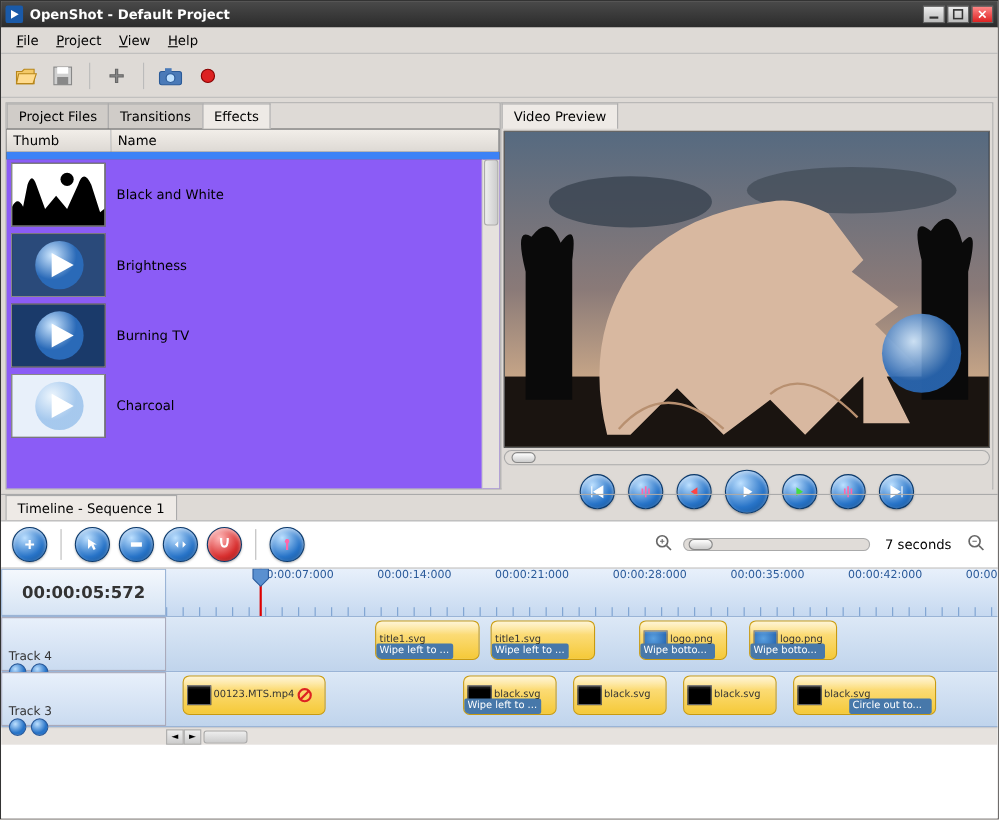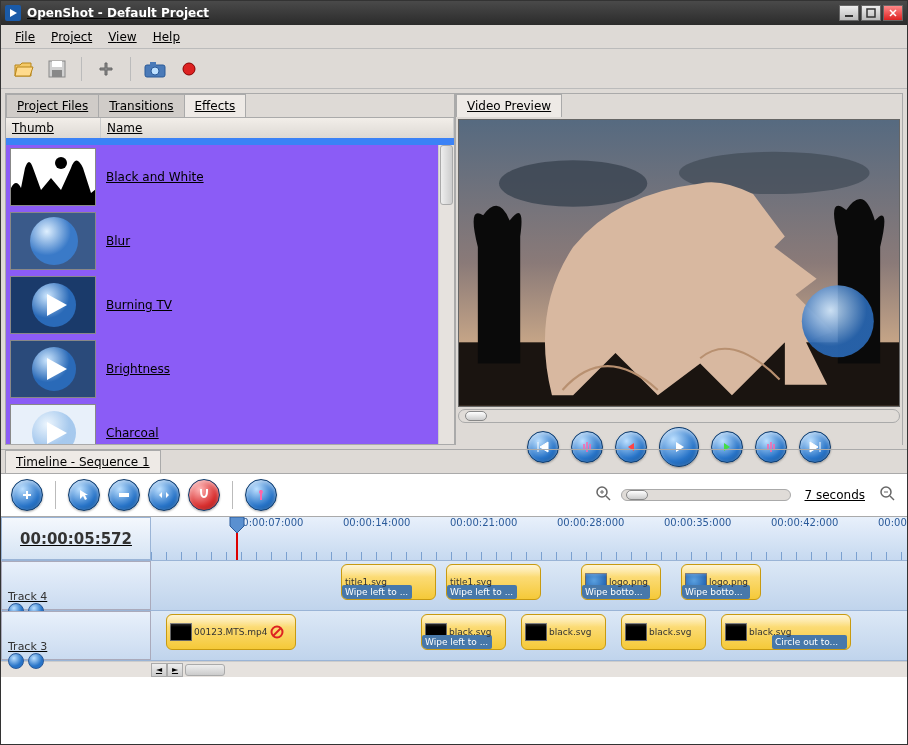--- a/index.html
+++ b/index.html
@@ -1,17 +1,17 @@
 <!DOCTYPE html>
 <html><head>
 <meta charset="utf-8">
 <style>
 *{box-sizing:border-box;margin:0;padding:0;font-family:"DejaVu Sans",Arial,sans-serif;font-size:12px;}
 body{background:#d6d2ce;width:908px;height:745px;overflow:hidden;}
-.window{width:908px;height:745px;display:flex;flex-direction:column;border:1px solid #333;text-decoration:underline;}
+.window{width:908px;height:745px;display:flex;flex-direction:column;border:1px solid #333;}
 .titlebar{height:24px;background:linear-gradient(to bottom,#4a4a4a,#2b2b2b);display:flex;align-items:center;padding:0 4px;color:#fff;}
 .titlebar .app-icon{width:16px;height:16px;background:#1a5aa8;border-radius:2px;margin-right:6px;display:flex;align-items:center;justify-content:center;}
 .titlebar .app-icon svg{width:10px;height:10px;}
 .titlebar .title{font-weight:bold;flex:1;}
 .titlebar .winbtn{width:20px;height:16px;margin-left:2px;display:flex;align-items:center;justify-content:center;border:1px solid #666;background:linear-gradient(to bottom,#eee,#bbb);}
 .titlebar .winbtn.close{background:linear-gradient(to bottom,#f88,#d22);}
 .menubar{height:24px;background:#dedad6;display:flex;align-items:center;padding:0 6px;border-bottom:1px solid #bbb;}
 .menubar .menuitem{padding:2px 8px;text-decoration:underline;text-decoration-color:transparent;cursor:default;}
 .menubar .menuitem:first-letter{text-decoration:underline;}
 .toolbar{height:40px;background:#dedad6;display:flex;align-items:center;padding:4px 8px;gap:6px;border-bottom:1px solid #bbb;}
@@ -168,57 +168,42 @@
                     <rect width="86" height="58" fill="#fff"></rect>
                     <path d="M0,58 L0,40 Q5,30 10,40 L14,20 Q18,8 22,20 L30,42 L40,30 L50,42 L60,20 Q65,5 72,20 L80,45 L86,40 L86,58 Z" fill="#000"></path>
                     <circle cx="50" cy="15" r="6" fill="#000"></circle>
                   </svg>
                 </div>
               <span class="name">Black and White</span>
             </div>
             <div class="effect-row">
               <div class="thumb">
                   <svg width="86" height="58">
-                    <rect width="86" height="58" fill="#3a5a8a"></rect>
-                    <circle cx="43" cy="29" r="24" fill="url(#g1)"></circle>
-                    <defs>
-                      <radialGradient id="g1" cx="35%" cy="30%">
-                        <stop offset="0%" stop-color="#dff0ff"></stop>
-                        <stop offset="100%" stop-color="#3a7ac8"></stop>
-                      </radialGradient>
-                    </defs>
-                  </svg>
-                </div>
-              <span class="name">Blur</span>
-            </div>
-            <div class="effect-row">
-              <div class="thumb">
-                  <svg width="86" height="58">
-                    <rect width="86" height="58" fill="#1a3a6a"></rect>
-                    <circle cx="43" cy="29" r="22" fill="url(#g2)"></circle>
-                    <polygon points="36,18 56,29 36,40" fill="#fff"></polygon>
-                  </svg>
-                </div>
-              <span class="name">Burning TV</span>
-            </div>
-            <div class="effect-row">
-              <div class="thumb">
-                  <svg width="86" height="58">
                     <rect width="86" height="58" fill="#2a4a7a"></rect>
                     <circle cx="43" cy="29" r="22" fill="url(#g2)"></circle>
                     <polygon points="36,18 56,29 36,40" fill="#fff"></polygon>
                     <defs>
                       <radialGradient id="g2" cx="35%" cy="30%">
                         <stop offset="0%" stop-color="#cfe8ff"></stop>
                         <stop offset="100%" stop-color="#2a6ab8"></stop>
                       </radialGradient>
                     </defs>
                   </svg>
                 </div>
               <span class="name">Brightness</span>
+            </div>
+            <div class="effect-row">
+              <div class="thumb">
+                  <svg width="86" height="58">
+                    <rect width="86" height="58" fill="#1a3a6a"></rect>
+                    <circle cx="43" cy="29" r="22" fill="url(#g2)"></circle>
+                    <polygon points="36,18 56,29 36,40" fill="#fff"></polygon>
+                  </svg>
+                </div>
+              <span class="name">Burning TV</span>
             </div>
             <div class="effect-row">
               <div class="thumb">
                   <svg width="86" height="58">
                     <rect width="86" height="58" fill="#e8f0fa"></rect>
                     <circle cx="43" cy="29" r="22" fill="url(#g3)" opacity=".7"></circle>
                     <polygon points="36,18 56,29 36,40" fill="#fff"></polygon>
                     <defs>
                       <radialGradient id="g3" cx="35%" cy="30%">
                         <stop offset="0%" stop-color="#eff8ff"></stop>

